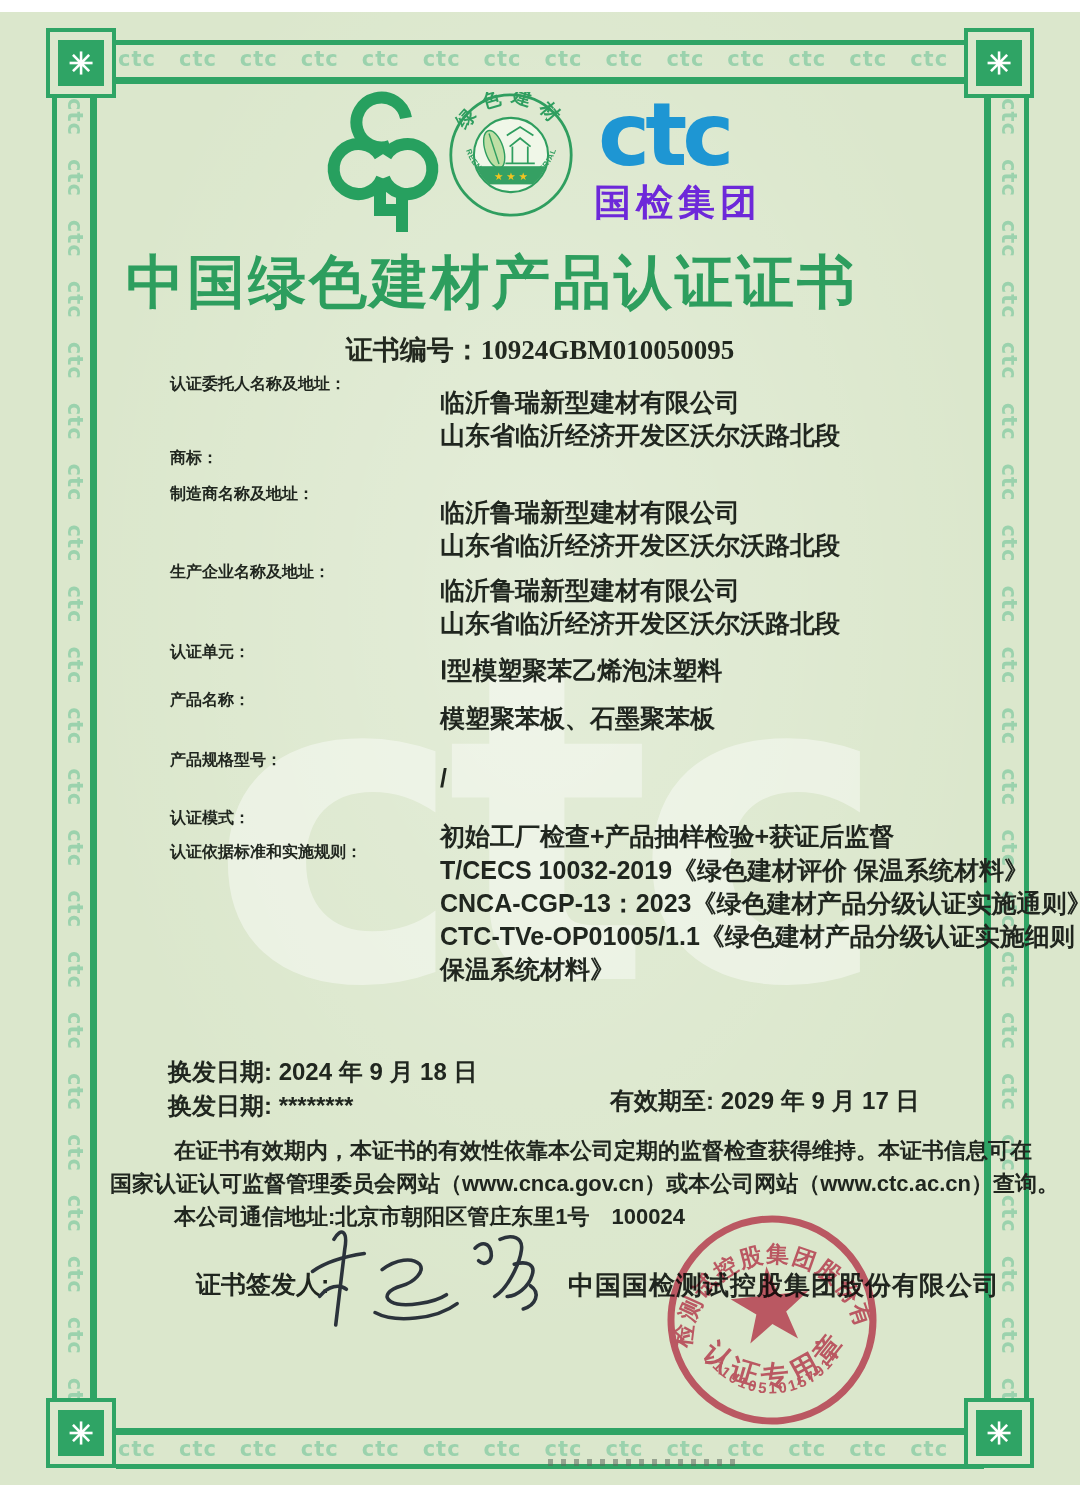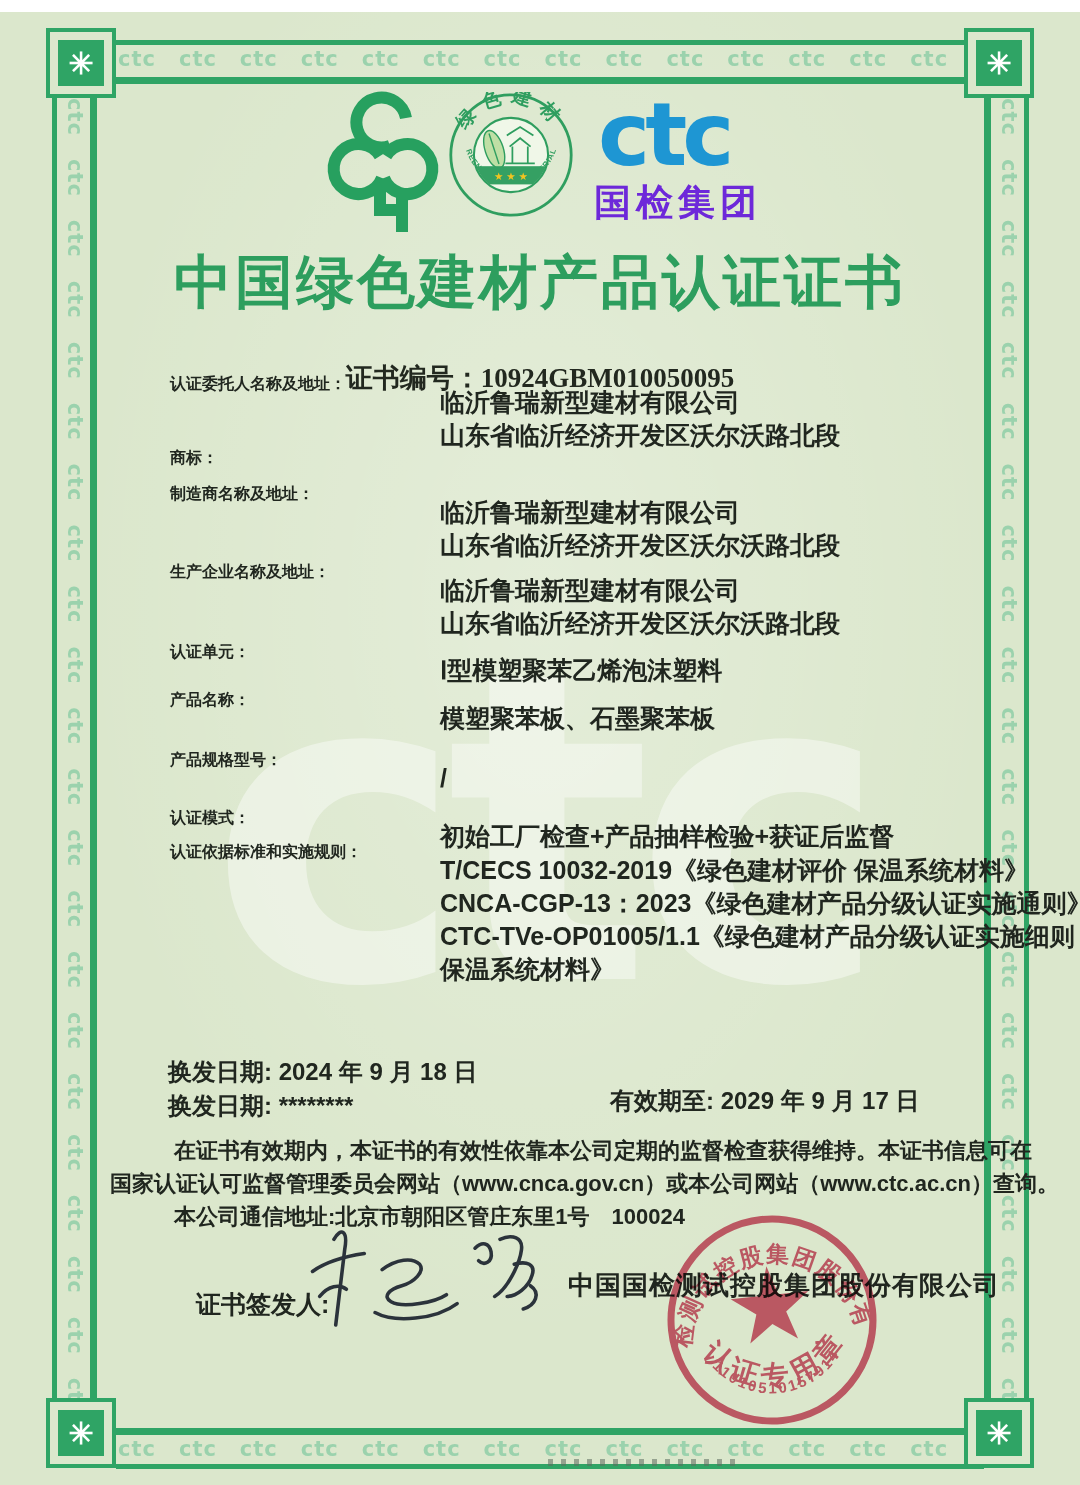--- a/index.html
+++ b/index.html
@@ -20,21 +20,21 @@
   .strip.v{writing-mode:vertical-rl;text-orientation:mixed;letter-spacing:1px;}
   .corner{position:absolute;width:70px;height:70px;border:4px solid #2fa465;background:#dbe7cc;
           box-sizing:border-box;display:flex;align-items:center;justify-content:center;z-index:3;}
   .corner .inner{width:46px;height:46px;background:#2fa465;color:#ffffff;display:flex;
           align-items:center;justify-content:center;font-size:30px;font-weight:700;}
   
   .abs{position:absolute;z-index:4;}
   .ctc-logo{font-family:"DejaVu Sans", sans-serif;font-weight:800;font-size:88px;line-height:.85;
             letter-spacing:-5px;color:#1e96d3;}
   .ctc-sub{font-weight:800;font-size:37px;letter-spacing:5px;color:#6d28d9;}
-  .title{width:1080px;text-align:center;color:#2d9e5e;font-weight:700;font-size:58px;
+  .title{width:984px;text-align:center;color:#2d9e5e;font-weight:700;font-size:58px;
          letter-spacing:3px;font-family:"Liberation Serif", serif;}
   .certno{width:1080px;text-align:center;font-size:27px;font-weight:700;
           font-family:"Liberation Serif", serif;color:#22281f;}
   
   .row{position:absolute;left:170px;width:770px;z-index:4;}
   .lbl{position:absolute;left:0;top:0;font-size:16px;font-weight:700;white-space:nowrap;}
   .val{position:absolute;left:270px;top:12px;width:520px;font-size:25px;font-weight:700;
        line-height:33px;white-space:nowrap;}
   .para{font-size:25px;font-weight:700;line-height:33px;white-space:nowrap;z-index:4;}
   .notice{font-size:22px;font-weight:600;line-height:33px;white-space:nowrap;z-index:4;}
@@ -117,21 +117,21 @@
       <rect x="34" y="106" width="112" height="26" fill="#35a063"></rect>
       <text x="90" y="125" font-size="15" text-anchor="middle" fill="#f2c421">★ ★ ★</text>
     </g>
   </svg>
 
   <div class="abs ctc-logo" style="left:598px;top:98px;">ctc</div>
   <div class="abs ctc-sub" style="left:594px;top:178px;">国检集团</div>
 
   <div class="abs title" style="left:0;top:244px;">中国绿色建材产品认证证书</div>
 
-  <div class="abs certno" style="left:0;top:332px;margin-top:28px;">
+  <div class="abs certno" style="left:0;top:332px;">
     <span>证书编号：</span><span>10924GBM010050095</span>
   </div>
 
   <div class="row" style="top:374px;">
     <div class="lbl">认证委托人名称及地址：</div>
     <div class="val">
       <div>临沂鲁瑞新型建材有限公司</div>
       <div>山东省临沂经济开发区沃尔沃路北段</div>
     </div>
   </div>
@@ -191,21 +191,21 @@
     <span>换发日期:</span>
     <span>********</span>
   </div>
 
   <div class="abs notice" style="left:110px;top:1134px;">
     <div style="padding-left:64px;">在证书有效期内，本证书的有效性依靠本公司定期的监督检查获得维持。本证书信息可在</div>
     <div>国家认证认可监督管理委员会网站（www.cnca.gov.cn）或本公司网站（www.ctc.ac.cn）查询。</div>
     <div style="padding-left:64px;">本公司通信地址:北京市朝阳区管庄东里1号　100024</div>
   </div>
 
-  <div class="abs" style="left:196px;top:1268px;font-size:25px;font-weight:700;margin-top:20px;">证书签发人:</div>
+  <div class="abs" style="left:196px;top:1268px;font-size:25px;font-weight:700;">证书签发人:</div>
   <svg class="abs" style="left:300px;top:1210px;" width="250" height="130" viewBox="0 0 280 140">
     <g fill="none" stroke="#2b333b" stroke-width="4" stroke-linecap="round">
       <path d="M38,30 C46,16 54,20 50,42 L40,126"></path>
       <path d="M14,66 C34,52 58,48 72,46"></path>
       <path d="M22,94 C32,82 44,80 52,86"></path>
       <path d="M92,64 C108,52 126,50 134,58 C140,66 128,78 114,82 C100,86 92,94 102,100 C116,108 152,100 164,92"></path>
       <path d="M84,112 C106,124 152,120 176,102"></path>
       <path d="M196,40 C204,32 212,34 214,44 C216,56 206,60 200,54"></path>
       <path d="M224,30 C238,24 250,28 248,42 C246,58 232,86 218,94"></path>
       <path d="M240,58 C254,54 264,58 260,70 C256,84 242,94 232,94"></path>

